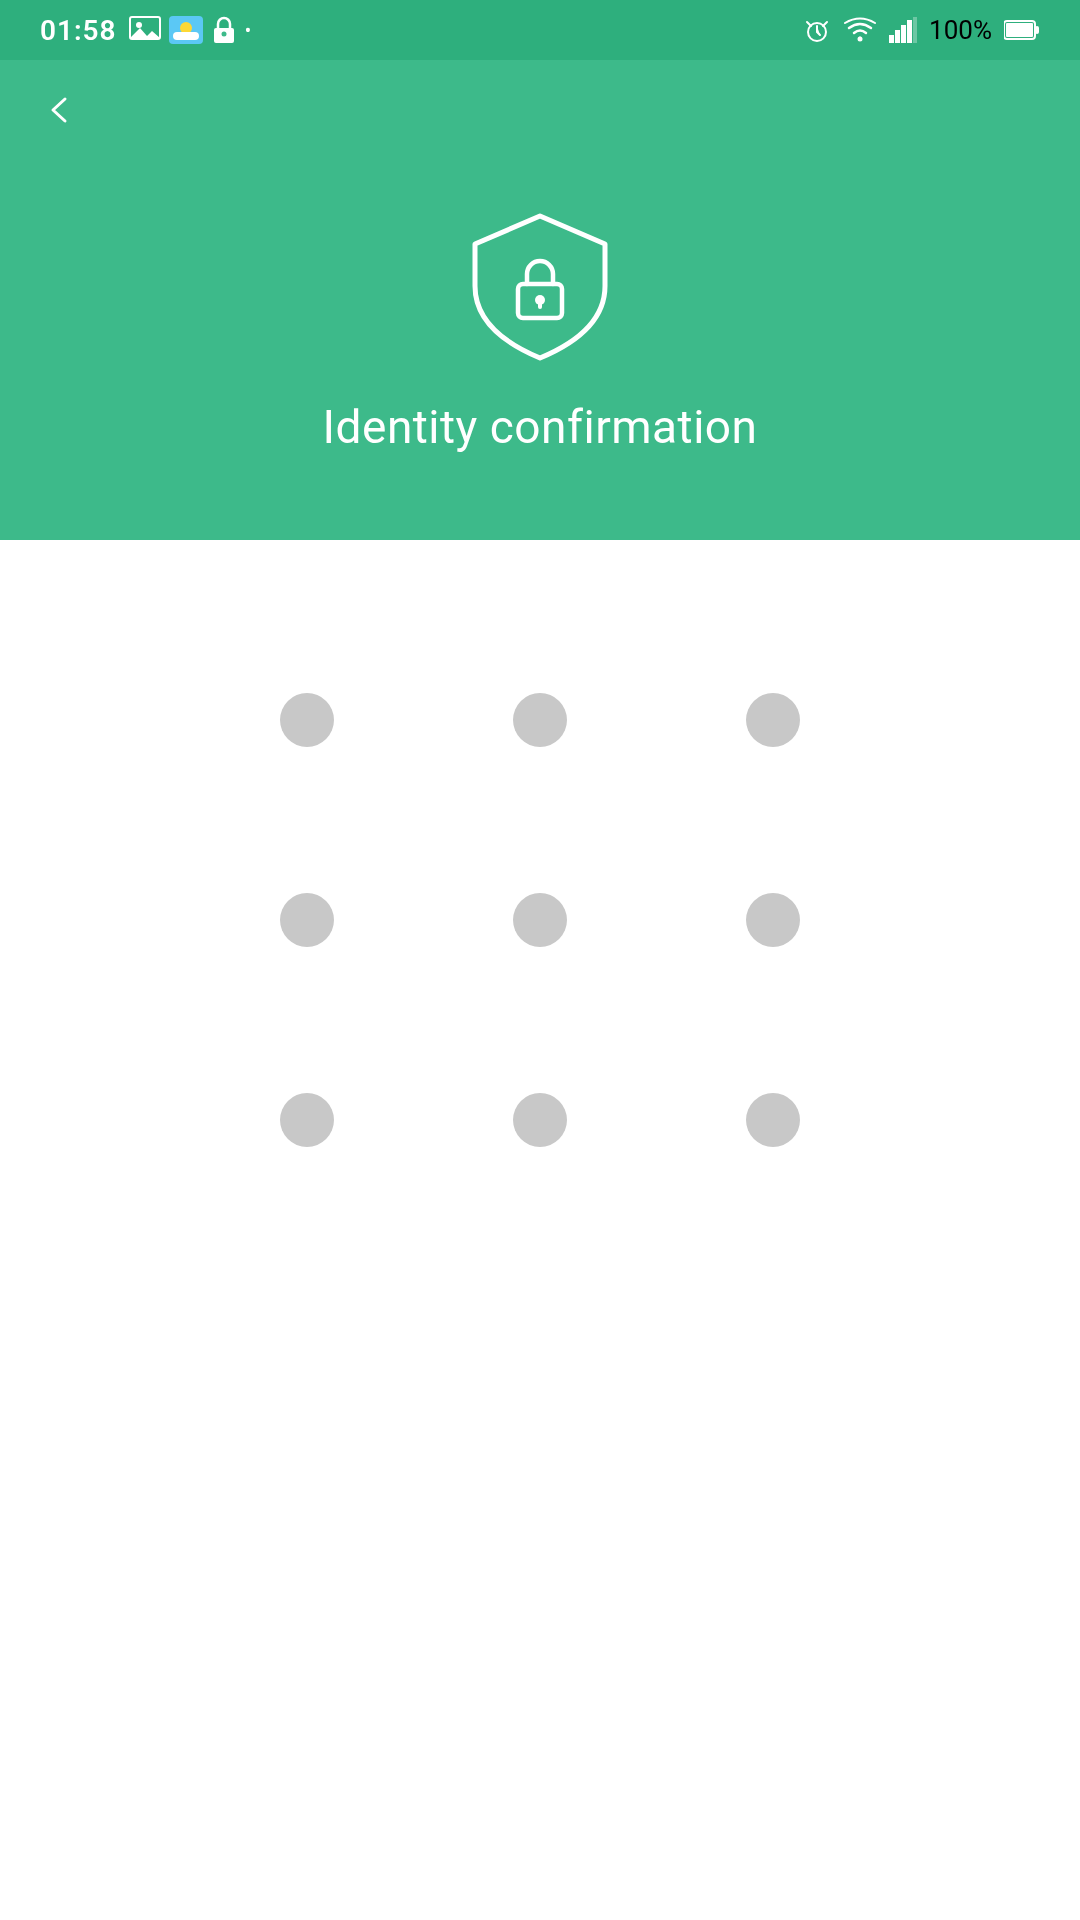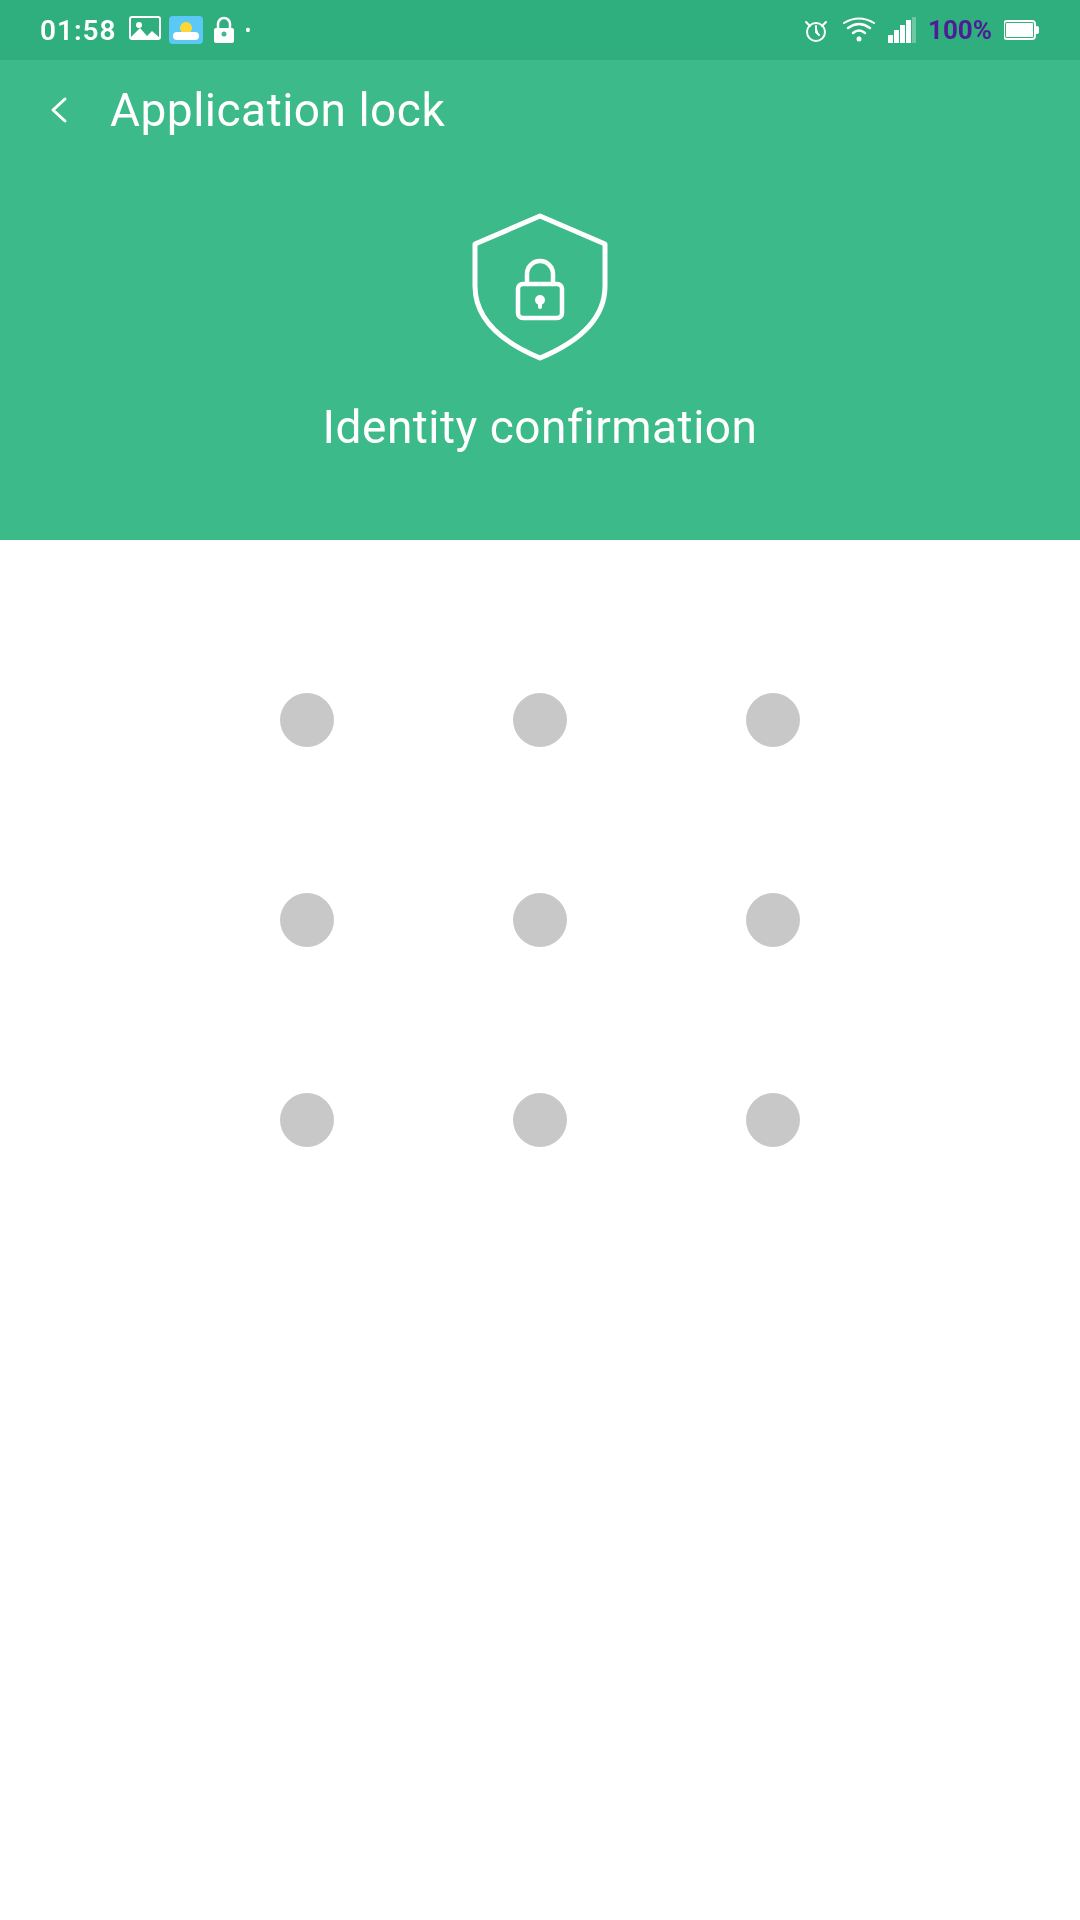--- a/index.html
+++ b/index.html
@@ -197,37 +197,36 @@
     </svg>
 
     <svg width="28" height="26" viewBox="0 0 28 26" fill="white">
       <rect x="0" y="18" width="5" height="8" fill="white"></rect>
       <rect x="6" y="13" width="5" height="13" fill="white"></rect>
       <rect x="12" y="8" width="5" height="18" fill="white"></rect>
       <rect x="18" y="3" width="5" height="23" fill="white"></rect>
       <rect x="24" y="0" width="4" height="26" fill="white" opacity="0.3"></rect>
     </svg>
 
-    <span style="font-size:26px; color:#4c1d95; font-weight:700;">100%</span>
+    <span style="font-size:26px; color:#000000; font-weight:400;">100%</span>
     <svg width="36" height="22" viewBox="0 0 36 22" fill="white">
       <rect x="0" y="2" width="31" height="18" rx="3" stroke="white" stroke-width="2" fill="none"></rect>
       <rect x="2" y="4" width="27" height="14" rx="1" fill="white"></rect>
       <rect x="31" y="7" width="4" height="8" rx="2" fill="white"></rect>
     </svg>
   </div>
 </div>
 
 <div class="header">
   <div class="nav-bar">
     <div class="back-btn">
       <svg width="34" height="34" viewBox="0 0 34 34" fill="none">
         <path d="M22 6L10 17L22 28" stroke="white" stroke-width="3" stroke-linecap="round" stroke-linejoin="round"></path>
       </svg>
     </div>
-    <span class="page-title">Application lock</span>
   </div>
 
   <div class="shield-container">
     <div class="shield-icon">
       <svg width="160" height="160" viewBox="0 0 160 160" fill="none">
         <path d="M80 10 L145 38 L145 80 Q145 125 80 152 Q15 125 15 80 L15 38 Z" stroke="white" stroke-width="5" fill="none" stroke-linejoin="round"></path>
         <rect x="58" y="78" width="44" height="34" rx="5" stroke="white" stroke-width="4.5" fill="none"></rect>
         <path d="M67 78V68a13 13 0 0 1 26 0v10" stroke="white" stroke-width="4.5" fill="none" stroke-linecap="round"></path>
         <circle cx="80" cy="94" r="5" fill="white"></circle>
         <rect x="78" y="94" width="4" height="9" rx="2" fill="white"></rect>

